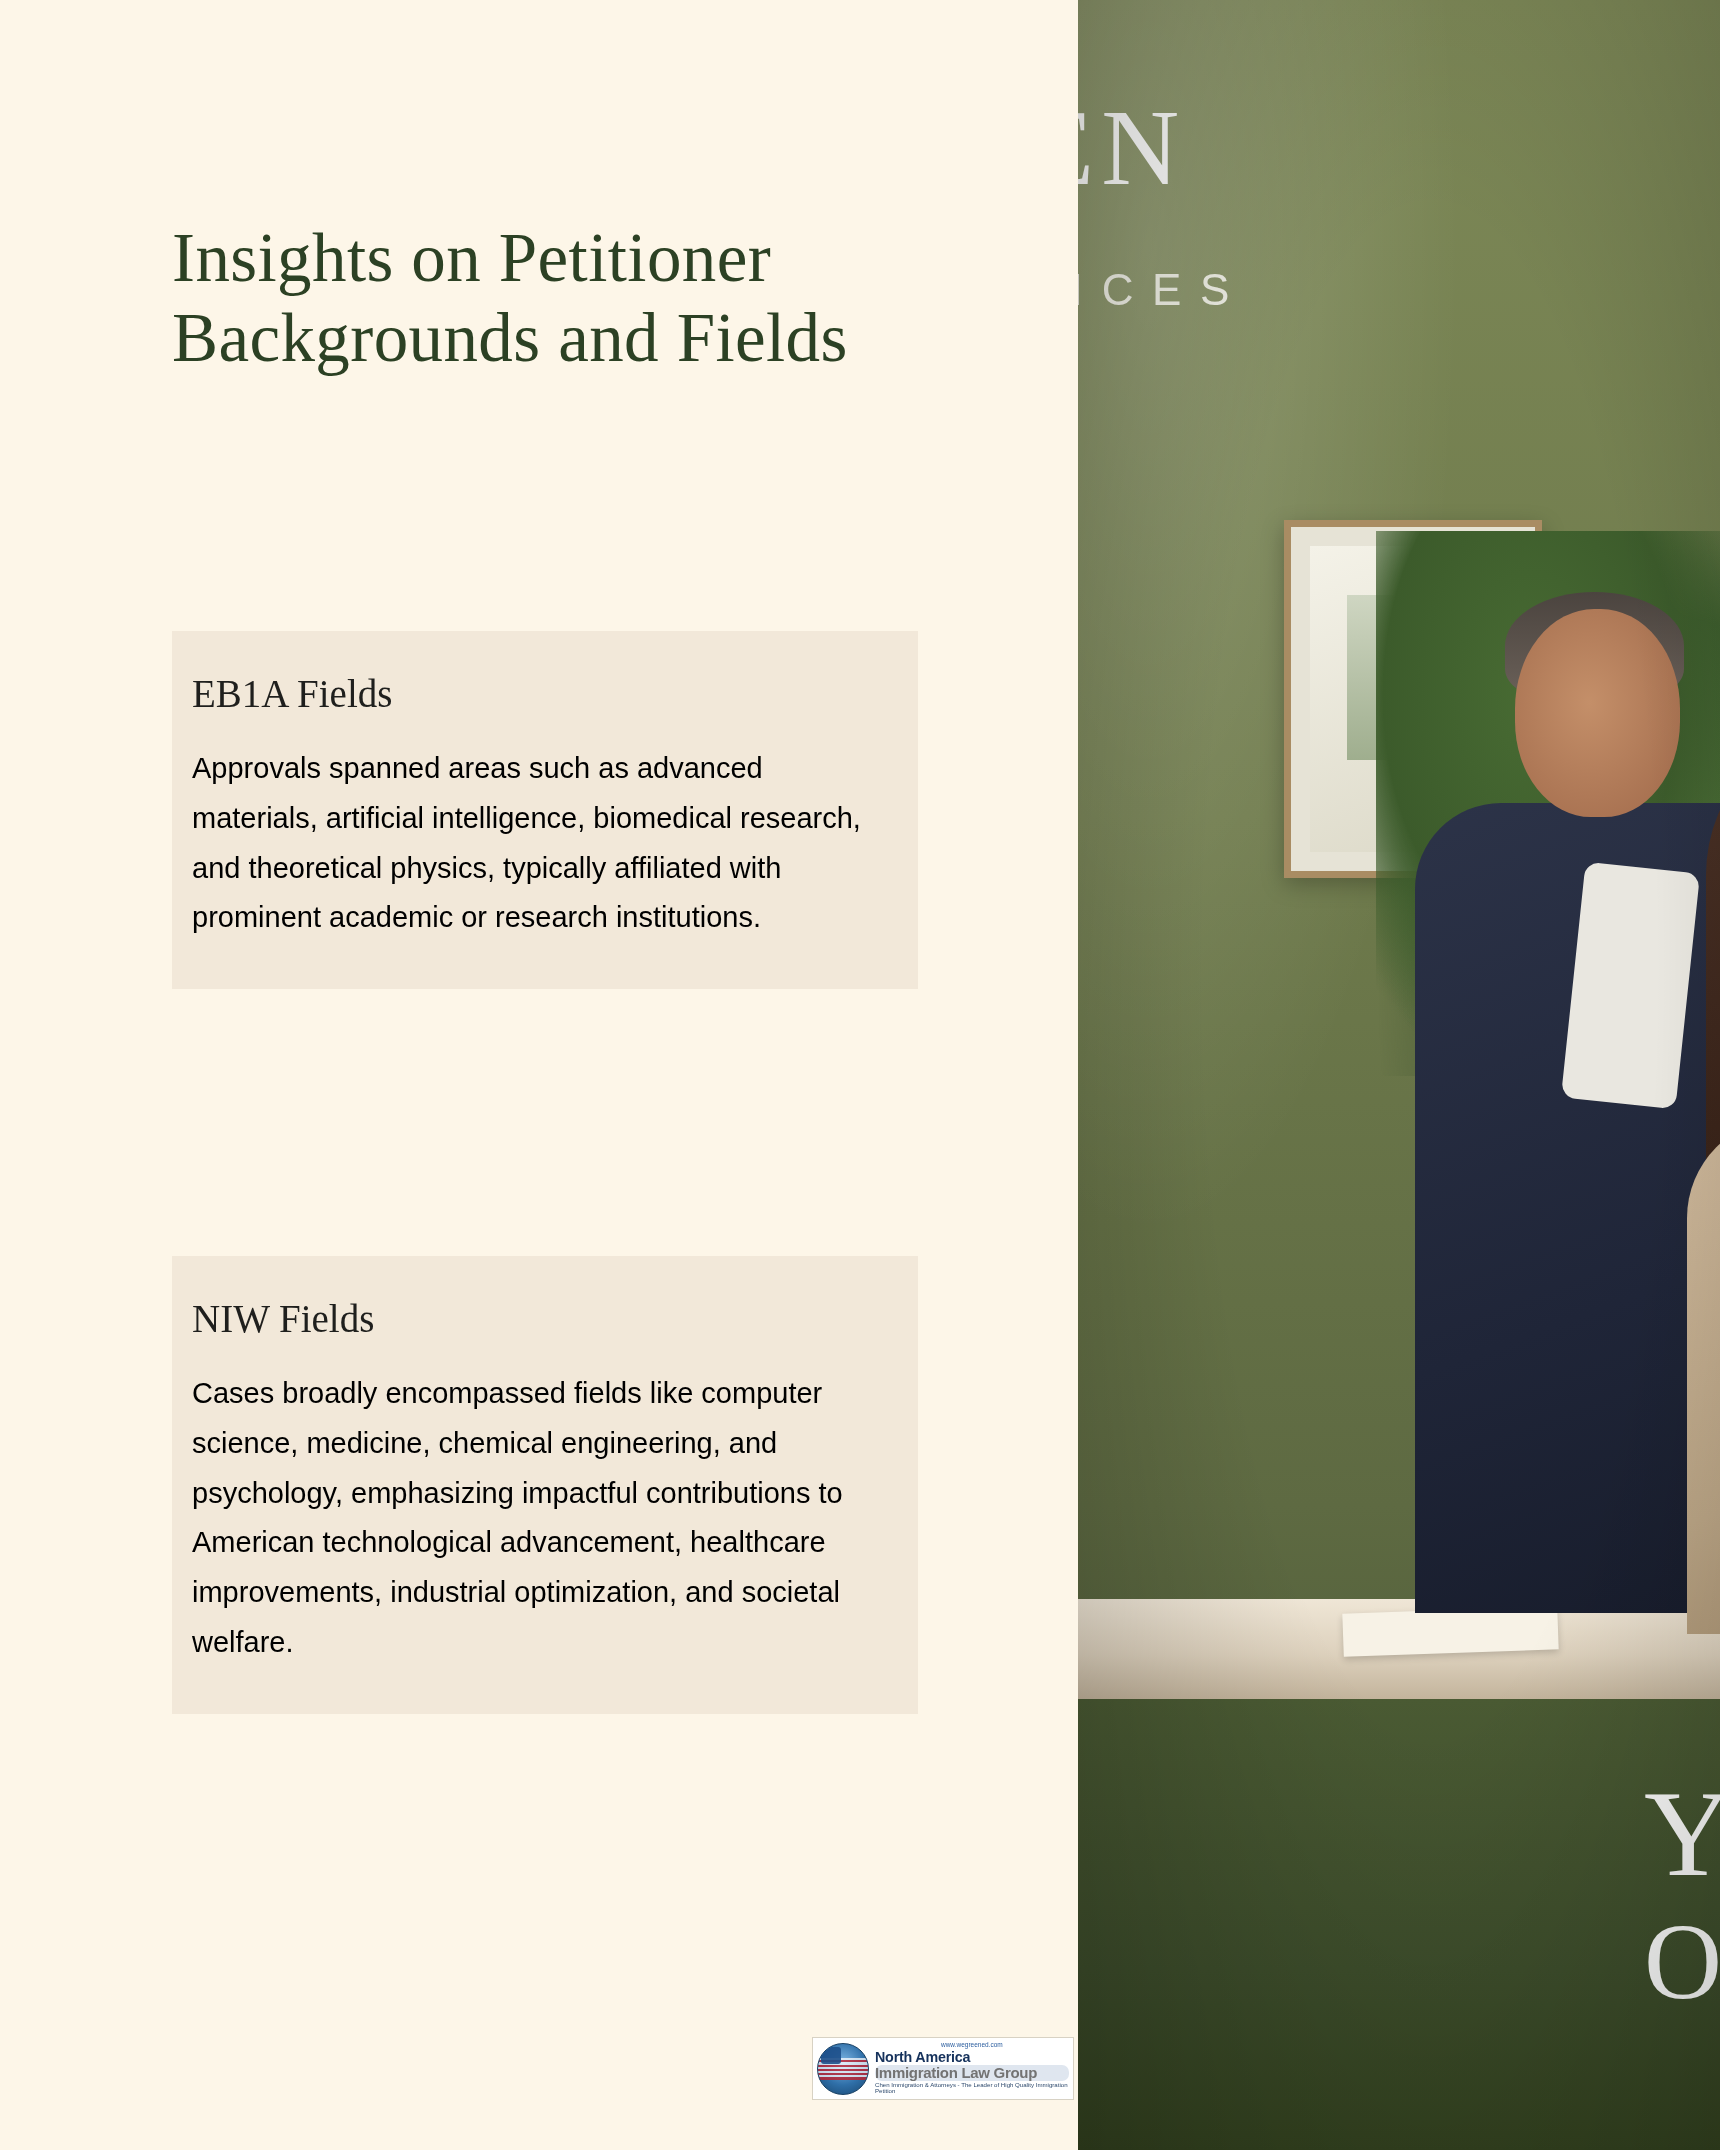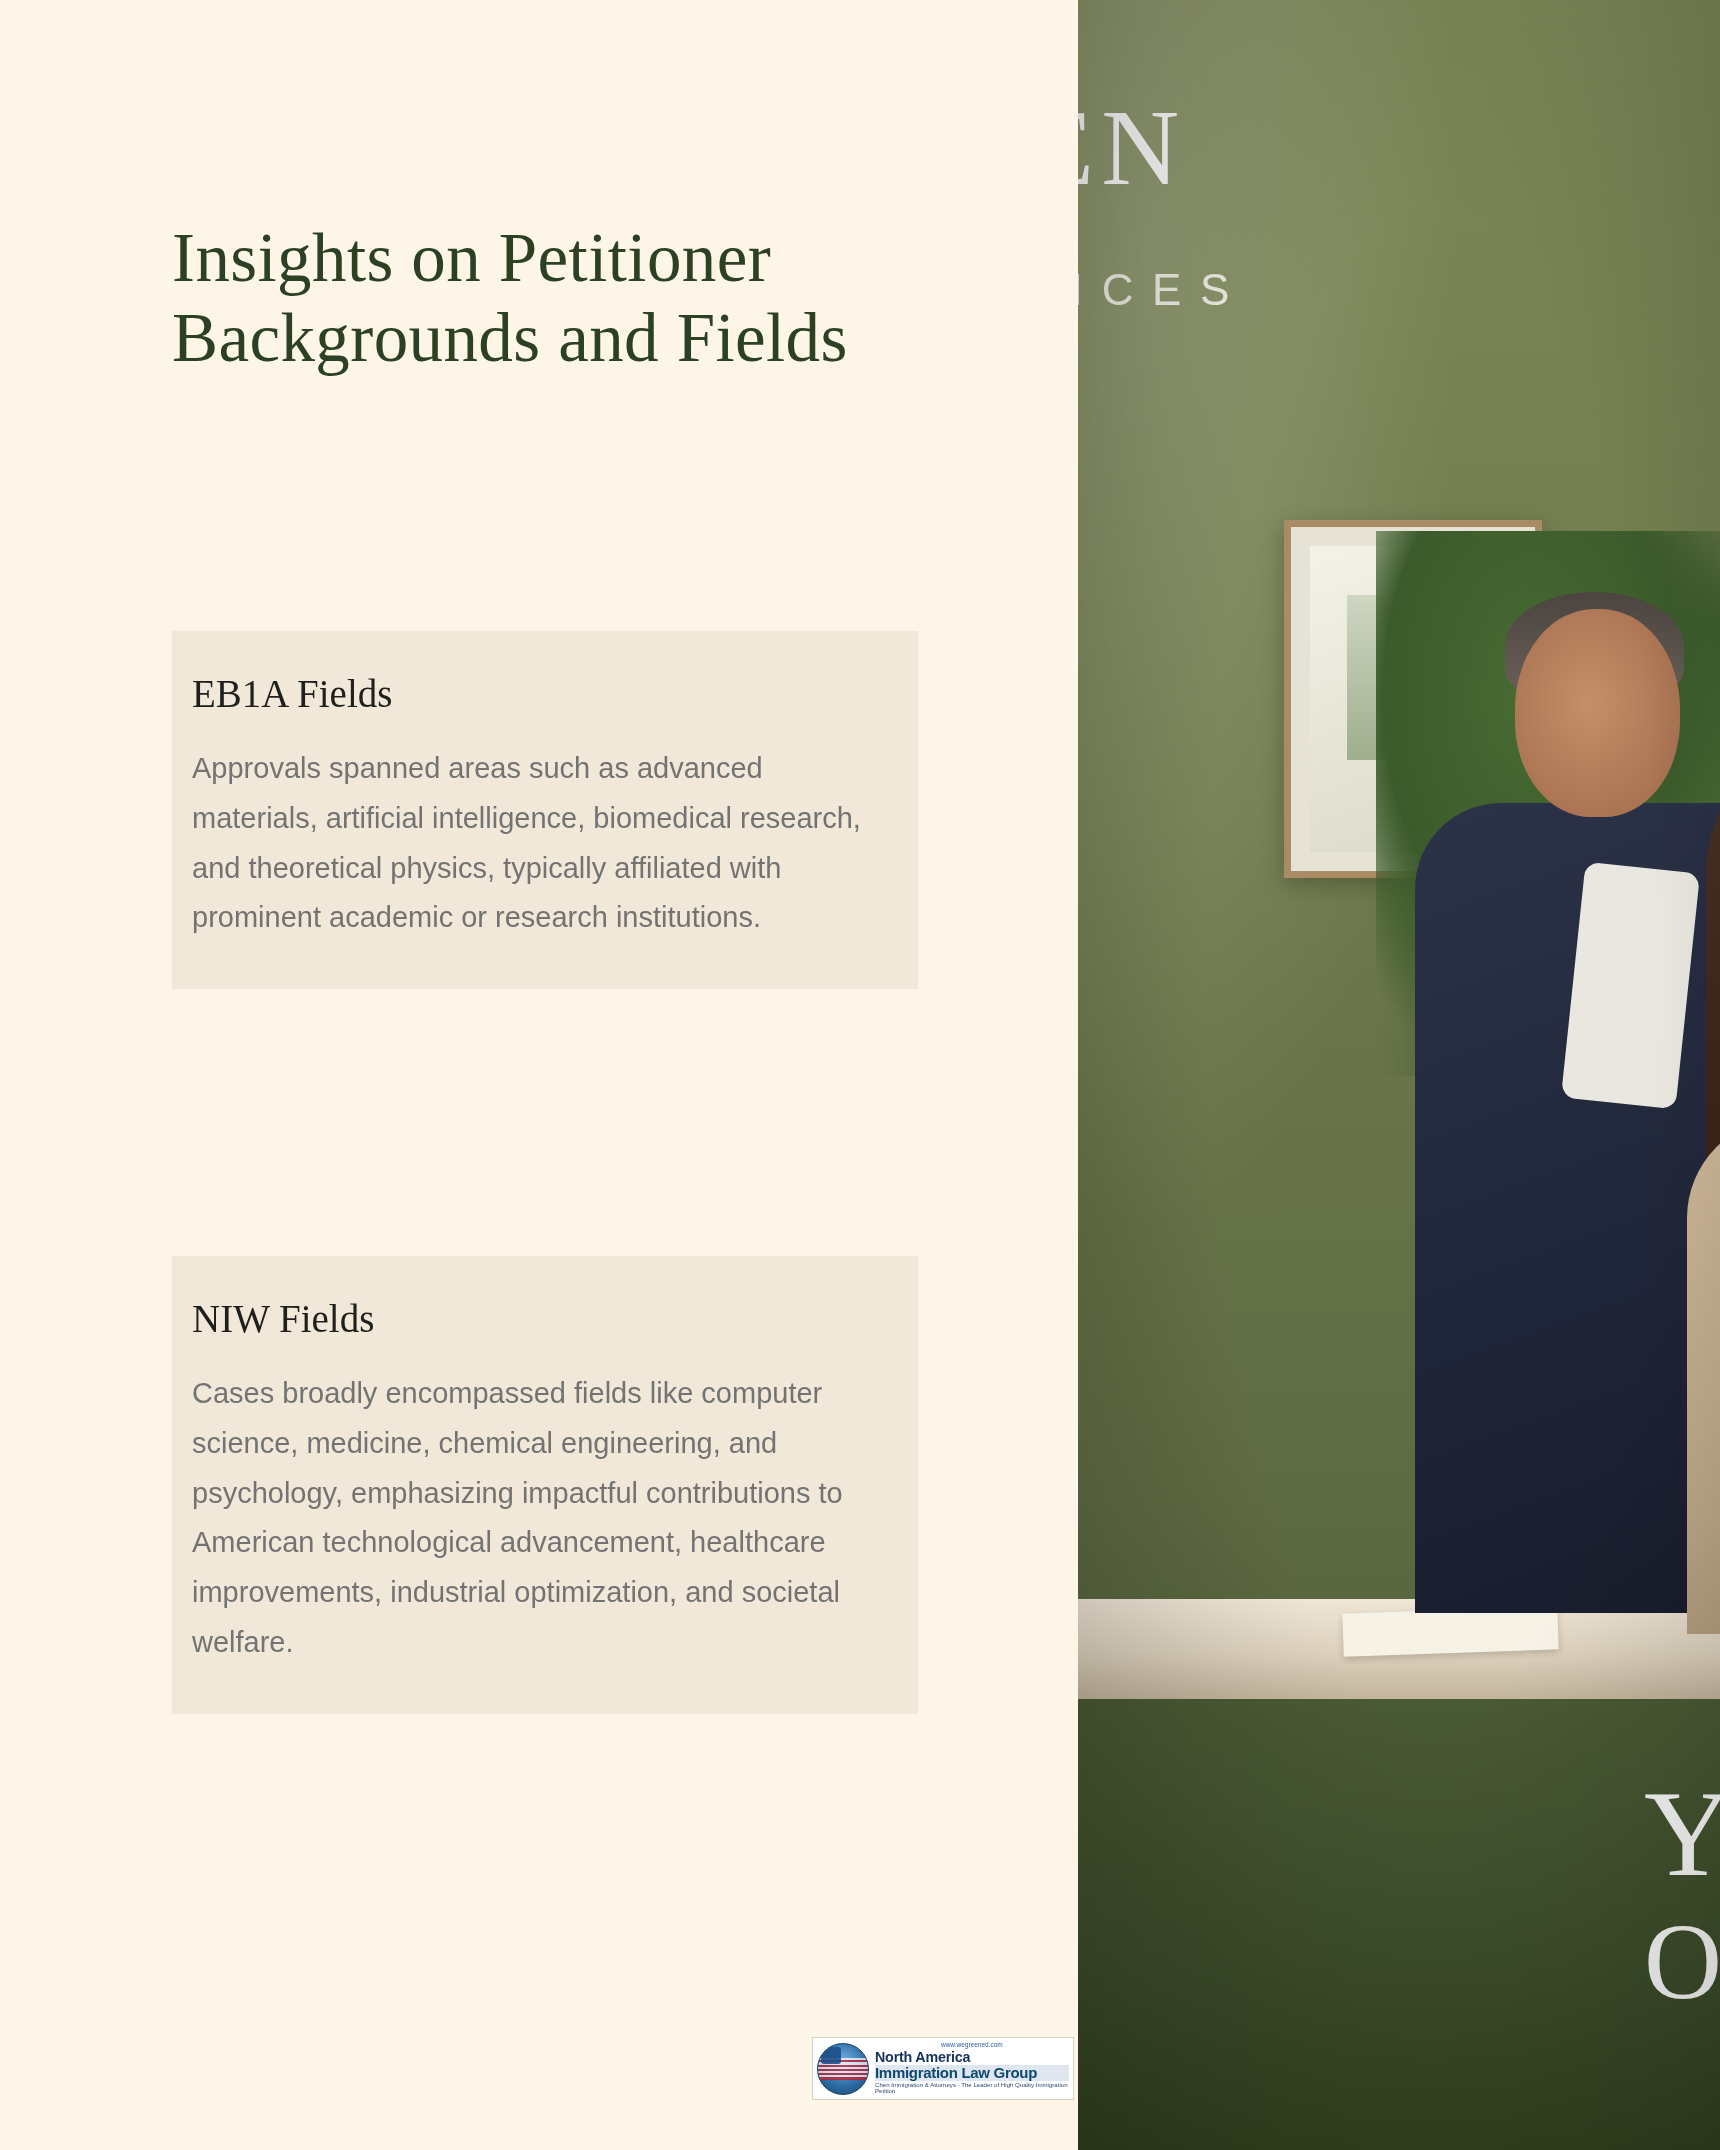--- a/index.html
+++ b/index.html
@@ -62,21 +62,21 @@
     font-size: 39px;
     line-height: 1.2;
     color: #1f1f1d;
     margin: 0 0 26px 0;
     font-weight: 400;
   }
   .card-body {
     font-family: "Liberation Sans", sans-serif;
     font-size: 29px;
     line-height: 1.72;
-    color: #737373;
+    color: #000000;
     margin: 0;
     font-weight: 400;
   }
 
   
   .logo {
     position: absolute;
     left: 812px;
     top: 2037px;
     width: 262px;
@@ -132,23 +132,24 @@
   }
   .logo-l1 {
     font-size: 14.3px;
     font-weight: bold;
     color: #16325c;
     letter-spacing: -0.2px;
   }
   .logo-l2 {
     font-size: 15px;
     font-weight: bold;
-    color: #0c4a6e;
+    color: #737373;
     background: #dfe6ef;
     letter-spacing: -0.3px;
+    border-radius: 7px;
   }
   .logo-tag {
     font-size: 6.1px;
     color: #2e4a6d;
     margin-top: 1.4px;
   }
 
   
   .photo {
     position: absolute;

